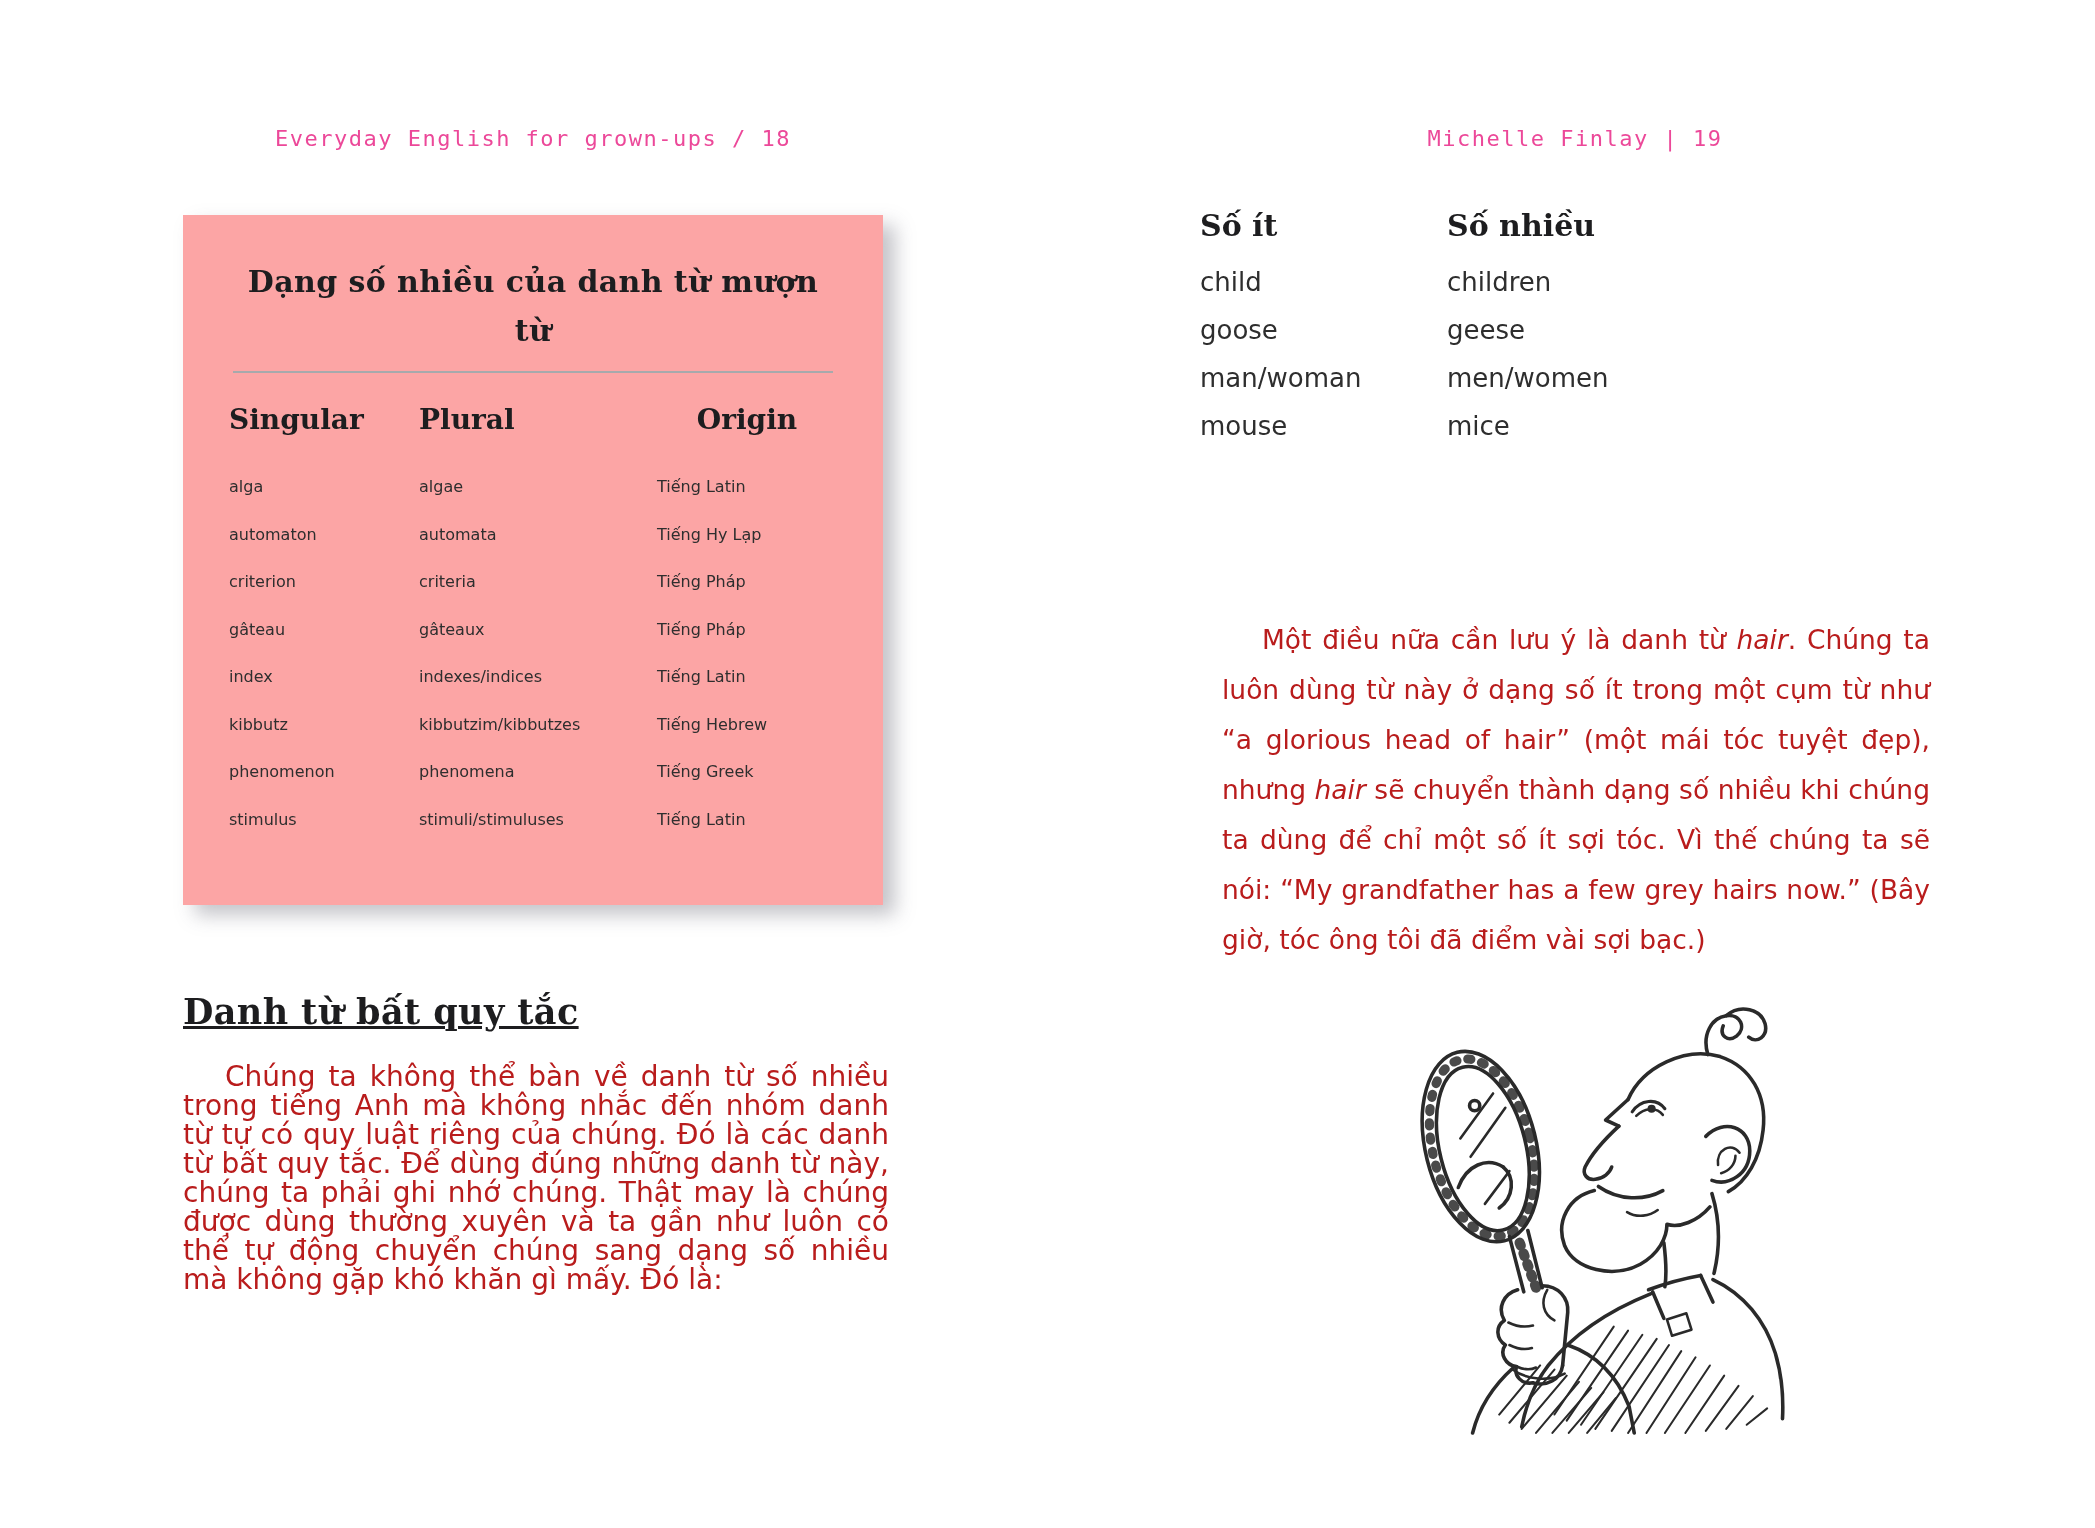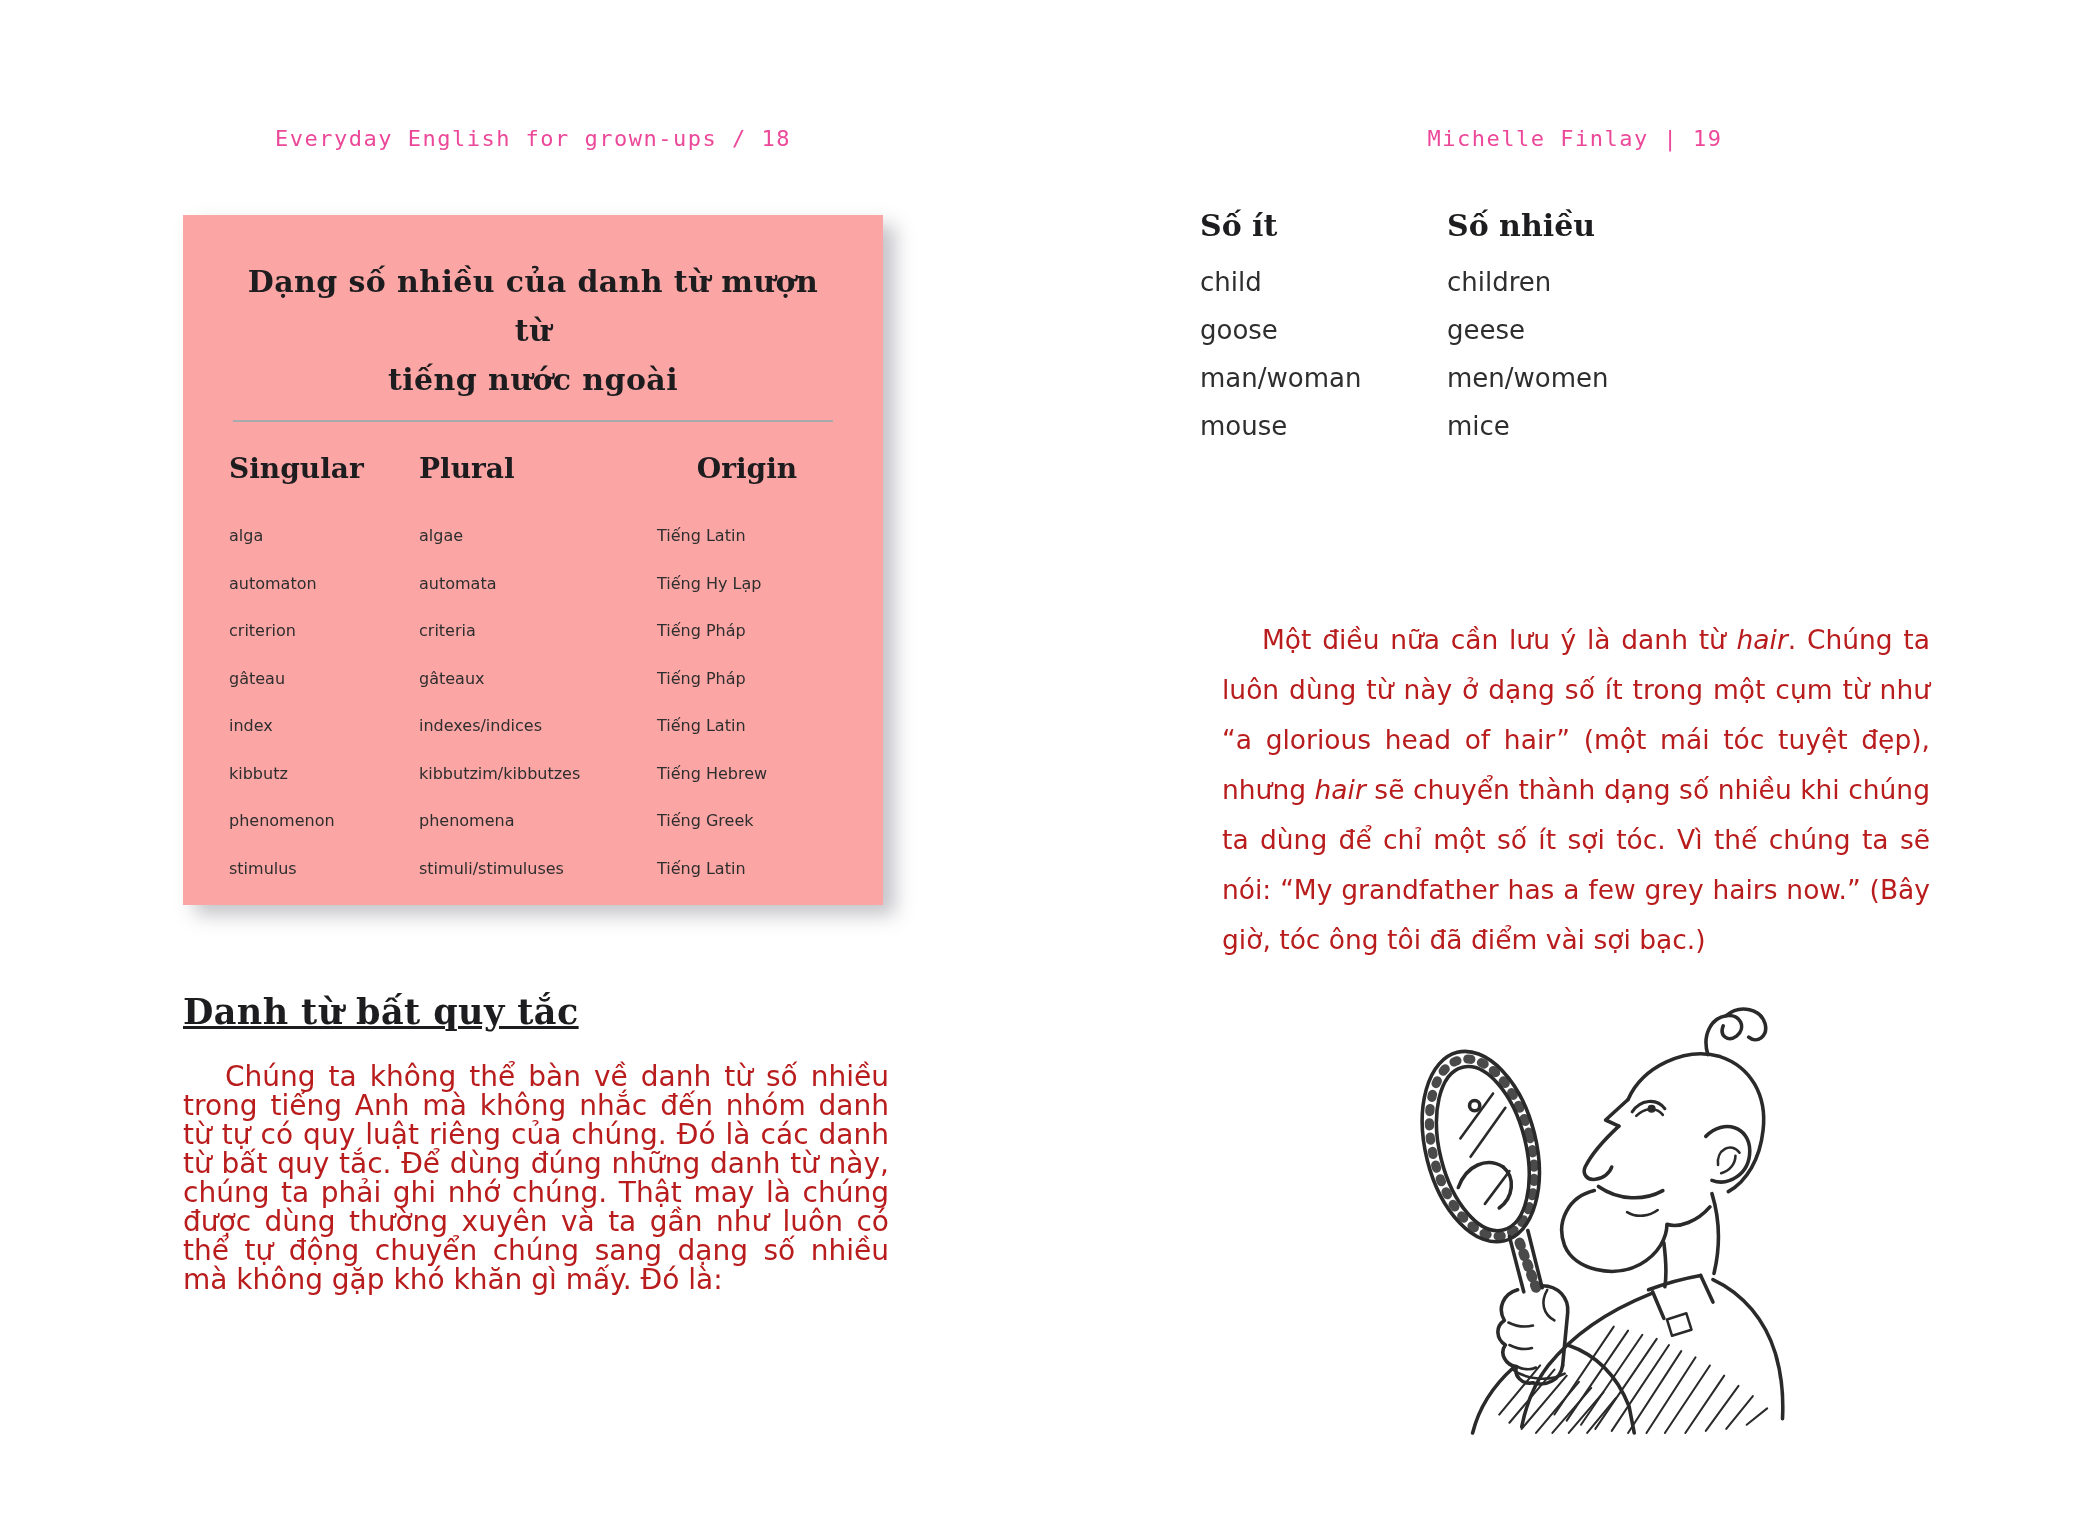--- a/index.html
+++ b/index.html
@@ -67,21 +67,20 @@
   .illustration{position:absolute;left:1360px;top:985px;width:440px;height:450px;}
 </style>
 </head>
 <body>
 
 <div class="page-header left">Everyday English for grown-ups / 18</div>
 
 <div class="loan-box">
   <div class="box-title">
     <div>Dạng số nhiều của danh từ mượn từ</div>
-    <div>tiếng nước ngoài</div>
   </div>
   <hr class="box-divider">
 
   <div>
     <div class="t-row t-head">
       <div class="t-cell">Singular</div>
       <div class="t-cell">Plural</div>
       <div class="t-cell t-origin">Origin</div>
     </div>
     <div class="t-row">

